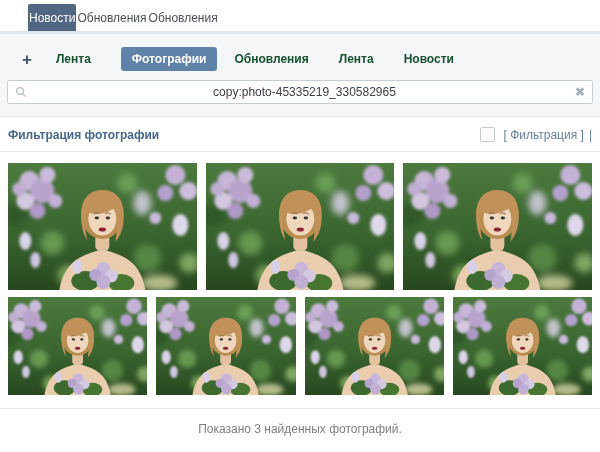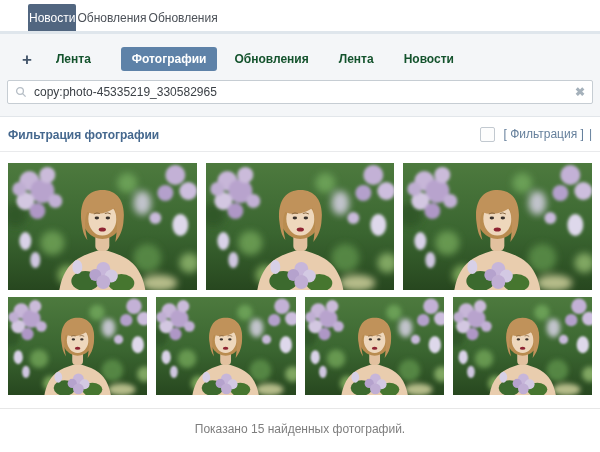--- a/index.html
+++ b/index.html
@@ -19,28 +19,28 @@
   .subnav { display:flex; align-items:center; height:24px; padding:0 8px; }
   .add-btn { color:#44566b; font-weight:bold; font-size:17px; margin:0 24px 0 14px; cursor:pointer; line-height:1; }
   .subnav-item { font-weight:bold; color:#14532d; margin-right:30px; cursor:pointer; white-space:nowrap; }
   .subnav-item.active { background:#5e82a8; color:#fff; padding:5px 11px; border-radius:3px; margin-right:17px; }
 
   .search-wrap { margin:9px 7px 0; }
   .searchbox { height:22px; background:#fff; border:1px solid #c6cdd3; border-radius:2px;
                display:flex; align-items:center; padding:0 7px; }
   .mag { flex:0 0 auto; width:12px; height:12px; }
   .search-input { flex:1 1 auto; border:none; outline:none; background:transparent; font-family:inherit;
-                  font-size:12px; color:#3b4046; padding:0 0 0 7px; }
+                  font-size:12px; color:#3b4046; padding:0 0 0 7px;text-align:center; }
   .clear-btn { flex:0 0 auto; color:#a5b1bb; font-size:12px; font-weight:bold; cursor:pointer; line-height:1; }
 
   
   .results-header { display:flex; justify-content:space-between; align-items:center;
                     padding:10px 8px 9px; border-bottom:1px solid #e9eaec; }
   .results-title { color:#45688e; font-weight:bold; }
-  .header-right { display:flex; align-items:flex-start; }
+  .header-right { display:flex; align-items:center; }
   .checkbox { width:13px; height:13px; border:1px solid #c2c9d0; border-radius:2px; background:#fdfdfd;
               margin-right:8px; cursor:pointer; }
   .filter-link { color:#66809c; cursor:pointer; white-space:nowrap; }
   .pipe { color:#66809c; margin-left:5px; }
 
   .photo-row { display:flex; gap:9px; padding:0 8px; margin-top:11px; }
   .photo-row.row2 { margin-top:7px; }
   .photo { overflow:hidden; cursor:pointer; background:#35592b; }
   .row1 .photo { width:189px; height:127px; }
   .row2 .photo { width:141px; height:98px; }
@@ -554,17 +554,17 @@
       <circle cx="88" cy="112" r="6" fill="#b5a2cd"></circle>
       <circle cx="104" cy="113" r="6.5" fill="#d3c9e3"></circle>
       <circle cx="96" cy="119" r="7" fill="#c0aed4"></circle>
       <ellipse cx="70" cy="104" rx="5" ry="7" fill="#d7d0e7"></ellipse>
     </g>
   </svg>
 </div>
       </div>
 
     <div class="footer">
-      <div class="caption">Показано 15 найденных фотографий.</div>
+      <div class="caption">Показано 3 найденных фотографий.</div>
     </div>
   </div>
 
 </div>
 
 </body></html>

